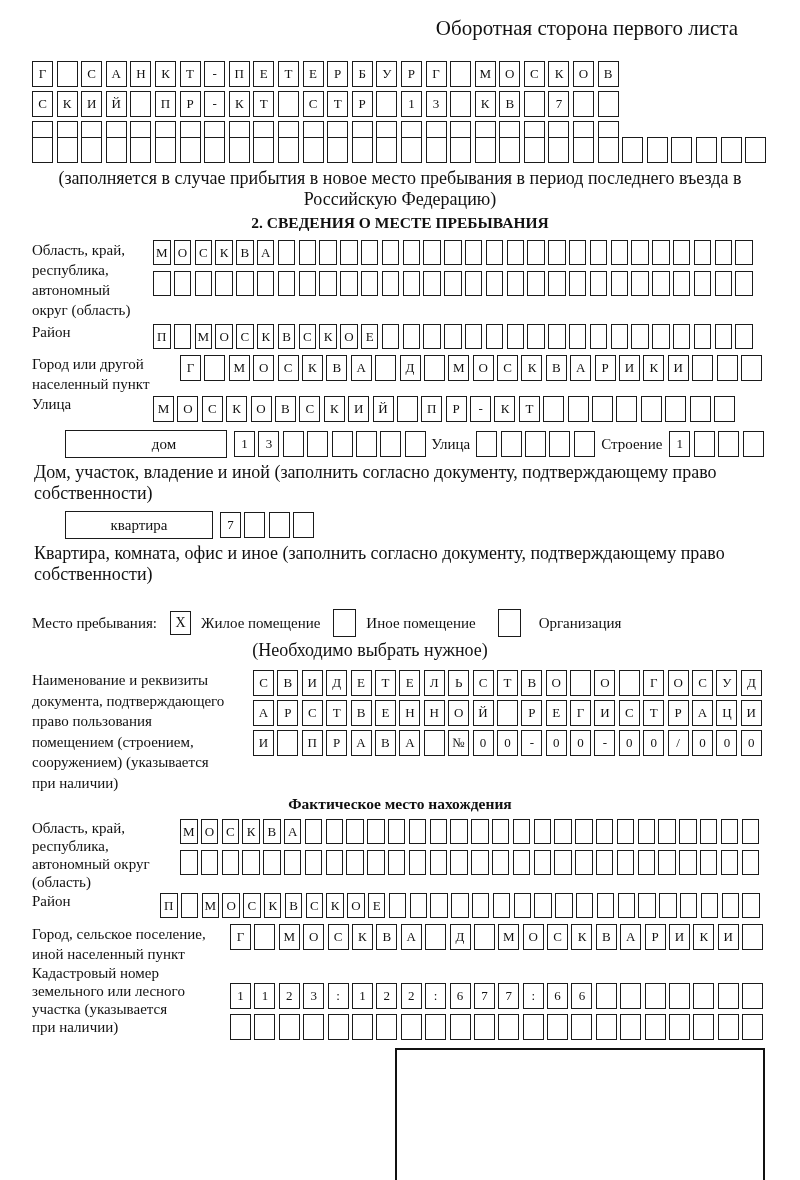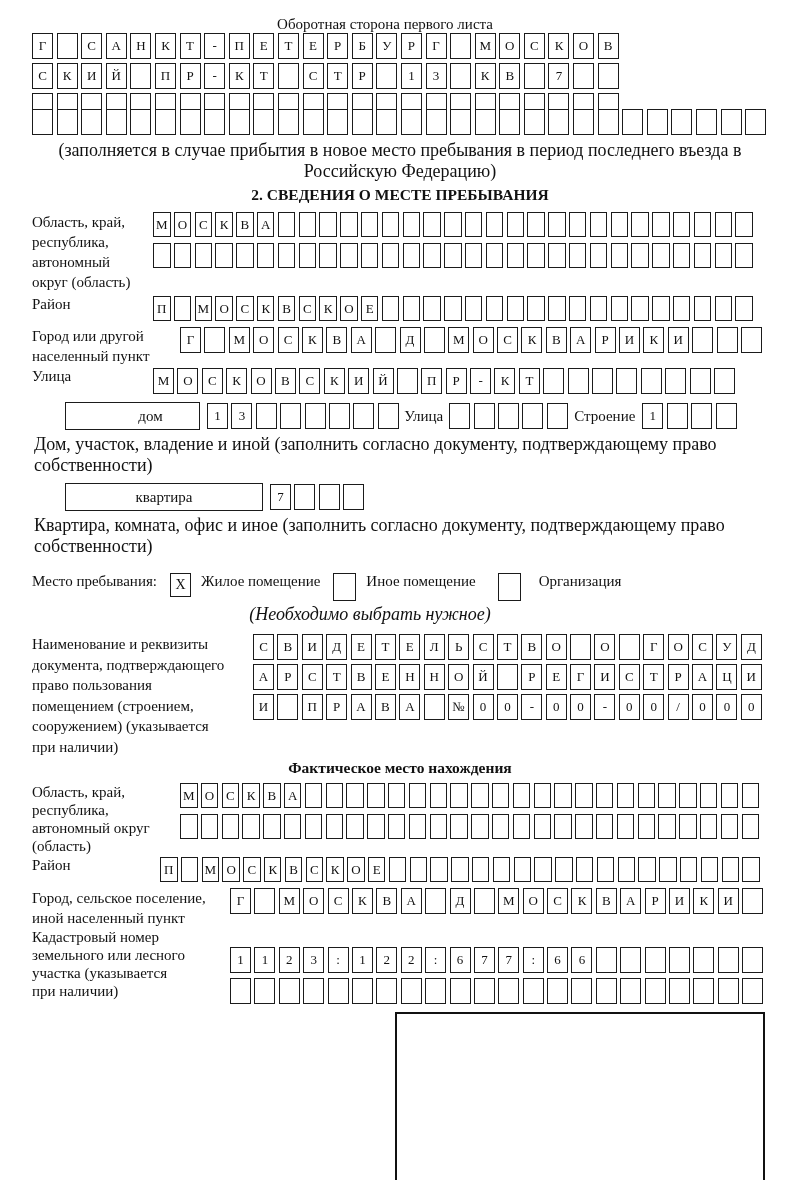--- a/index.html
+++ b/index.html
@@ -4,21 +4,21 @@
 <style>
   * { margin:0; padding:0; box-sizing:border-box; }
   html,body { background:#fff; }
   body {
     width:800px; height:1180px; overflow:hidden;
     padding:16px 0 0 32px;
     font-family:"Liberation Serif","DejaVu Serif",serif;
     color:#111; font-size:15px;
   }
   .content { width:736px; }
-  .hdr { text-align:center; padding-right:30px; font-size:15px; }
+  .hdr { text-align:right; padding-right:30px; font-size:21px; margin-bottom:20px; }
   .frow { display:flex; align-items:flex-start; }
   .lbl { white-space:pre-line; flex:none; }
   .colcells { display:flex; flex-direction:column; gap:4px; }
   .cells { display:flex; flex:none; }
   .cell {
     display:inline-flex; align-items:center; justify-content:center;
     border:1.6px solid #1b1b1b; background:#fff; flex:none;
     font-size:13px; height:26px;
   }
   .ca .cell { width:21px; margin-right:3.6px; }
@@ -41,25 +41,25 @@
   .s1row4 { margin-top:-10px; }
   .s1note { margin-top:5px; }
   .sec2title { margin-top:4px; margin-bottom:8px; }
   .w121 { width:121px; } .w148 { width:148px; } .w128 { width:128px; }
   .w198 { width:198px; } .w221 { width:221px; }
   .lh20 { line-height:20px; } .lh195 { line-height:19.5px; }
   .lh205 { line-height:20.5px; } .lh18 { line-height:18px; }
   .mt2{margin-top:2px;} .mt4{margin-top:4px;} .mt6{margin-top:6px;}
   .mt8{}
   .domrow { display:flex; align-items:center; margin-top:8px; }
-  .domrow .boxlabel.dom { width:135px; margin-left:33px; margin-right:7px;padding-left:36px; }
-  .domrow .boxlabel.kv  { width:198px; margin-left:33px; margin-right:7px; }
+  .domrow .boxlabel.dom { width:162px; margin-left:33px; margin-right:7px;padding-left:36px; }
+  .domrow .boxlabel.kv  { width:148px; margin-left:33px; margin-right:7px; }
   .fieldnote { margin:4px 0 7px 2px; }
-  .placerow { display:flex; align-items:flex-start; margin-top:16px; }
-  .placenote { width:500px; margin-left:88px; text-align:center; margin-top:3px;font-style:italic; }
+  .placerow { display:flex; align-items:center; margin-top:24px; }
+  .placenote { width:500px; margin-left:88px; text-align:center; margin-top:3px; }
   .docblock { margin-top:9px; }
   .factnotes { line-height:19px; margin-top:3px; }
   .stamp { width:370px; height:173px; border:2px solid #111; margin:8px 0 0 363px; }
 </style>
 </head>
 <body>
 
 <div class="content">
 
   <div class="hdr">Оборотная сторона первого листа</div>

